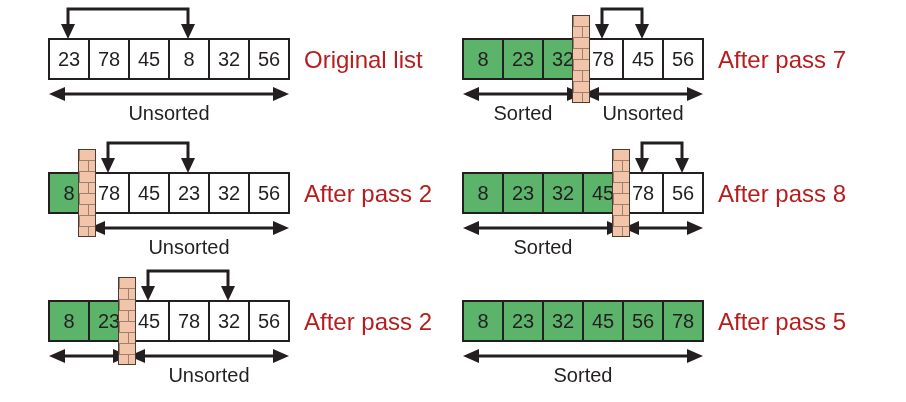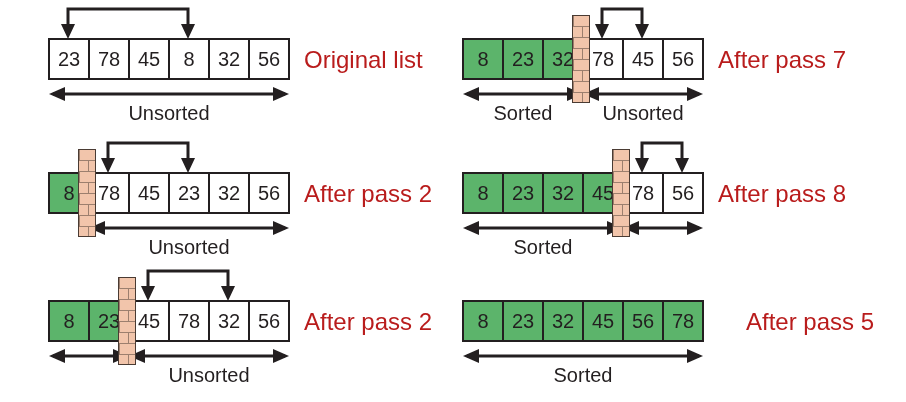--- a/index.html
+++ b/index.html
@@ -298,15 +298,15 @@
         <div class="cell sorted">78</div>
       </div>
       <div class="span-arrow" style="left: 463px; top: 347px;">
         <svg width="240" height="18" viewBox="0 0 240 18">
           <line x1="4" y1="9" x2="236" y2="9" stroke="#231f20" stroke-width="3"></line>
           <path d="M 0 9 L 16 2 L 16 16 Z" fill="#231f20"></path>
           <path d="M 240 9 L 224 2 L 224 16 Z" fill="#231f20"></path>
         </svg>
       </div>
       <div class="span-label" style="left: 463px; width: 240px; top: 365px;">Sorted</div>
-      <div class="row-label" style="left: 718px; top: 310px; margin-left: 28px;">After pass 5</div>
+      <div class="row-label" style="left: 718px; top: 310px;">After pass 5</div>
     </div>
   </div>
 
 </body></html>

